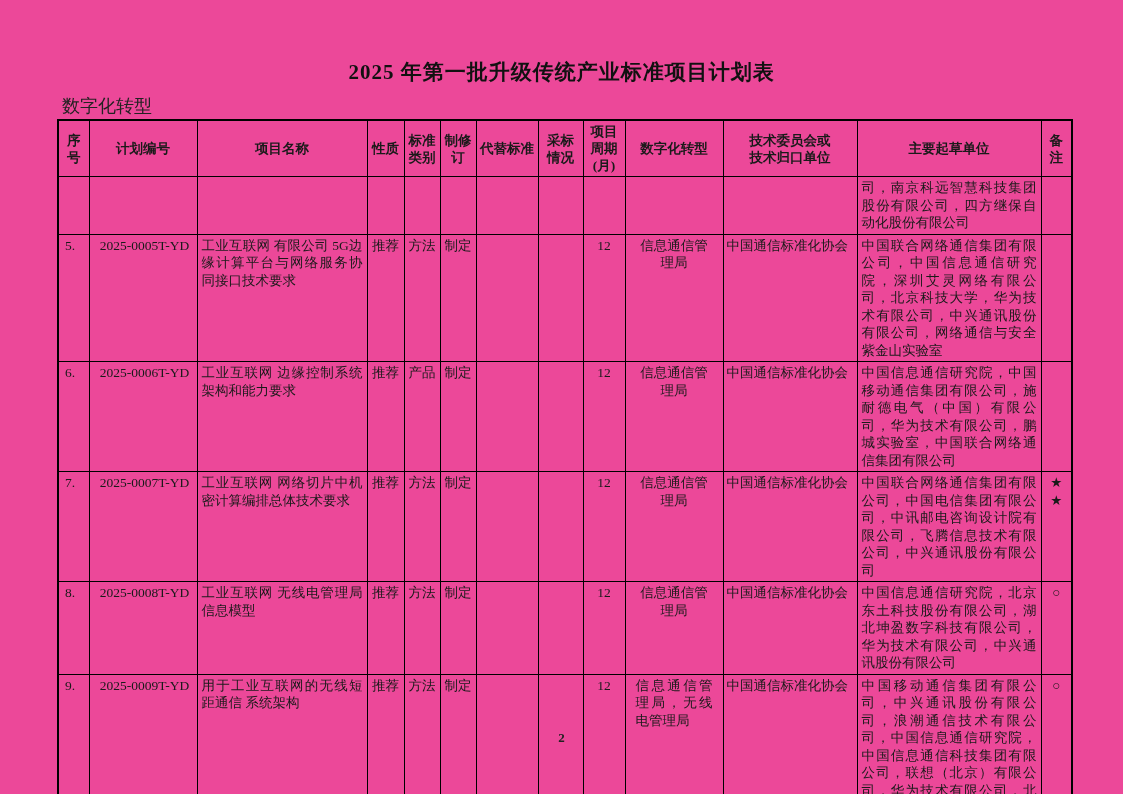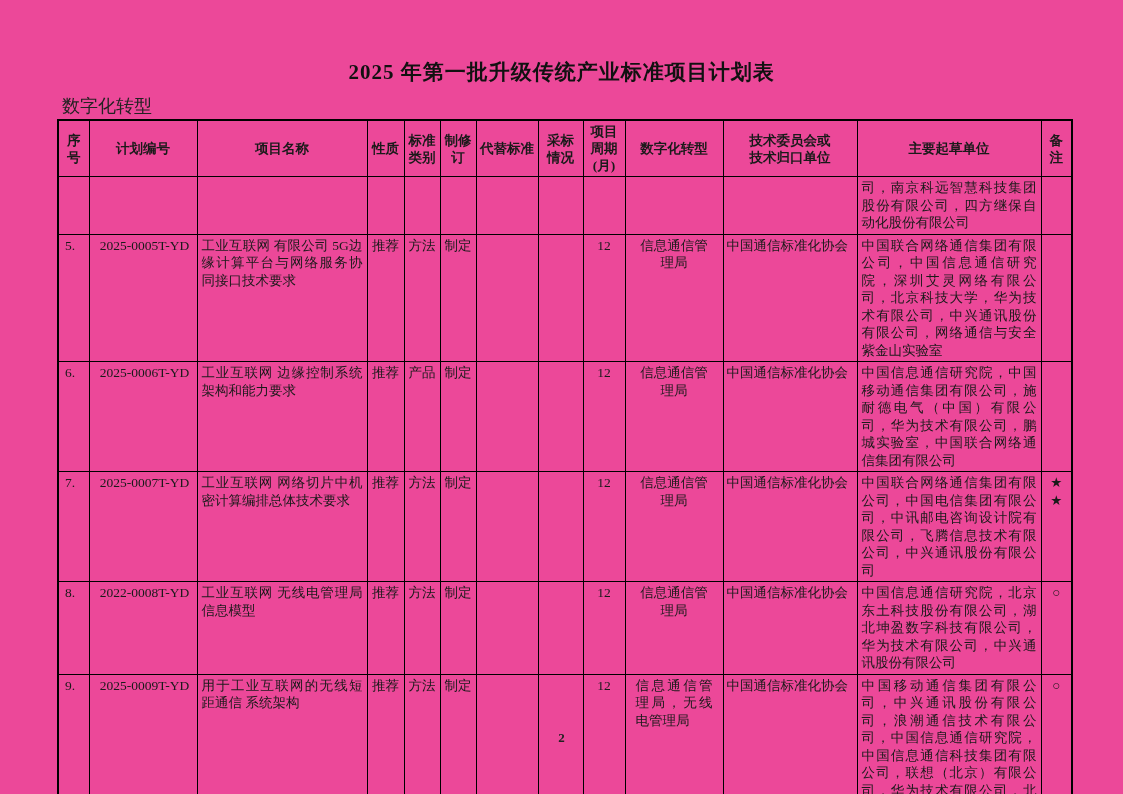--- a/index.html
+++ b/index.html
@@ -201,21 +201,21 @@
     <td class="c-adoption"></td>
     <td class="c-period">12</td>
     <td class="c-dept">信息通信管理局</td>
     <td class="c-committee">中国通信标准化协会</td>
     <td class="c-drafting">中国联合网络通信集团有限公司，中国电信集团有限公司，中讯邮电咨询设计院有限公司，飞腾信息技术有限公司，中兴通讯股份有限公司</td>
     <td class="c-remark">★
 ★</td>
   </tr>
         <tr class="row-3">
     <td class="c-seq">8.</td>
-    <td class="c-plan">2022-0008T-YD</td>
+    <td class="c-plan">2025-0008T-YD</td>
     <td class="c-name">工业互联网 无线电管理局 信息模型</td>
     <td class="c-nature">推荐</td>
     <td class="c-category">方法</td>
     <td class="c-revision">制定</td>
     <td class="c-replaced"></td>
     <td class="c-adoption"></td>
     <td class="c-period">12</td>
     <td class="c-dept">信息通信管理局</td>
     <td class="c-committee">中国通信标准化协会</td>
     <td class="c-drafting">中国信息通信研究院，北京东土科技股份有限公司，湖北坤盈数字科技有限公司，华为技术有限公司，中兴通讯股份有限公司</td>

